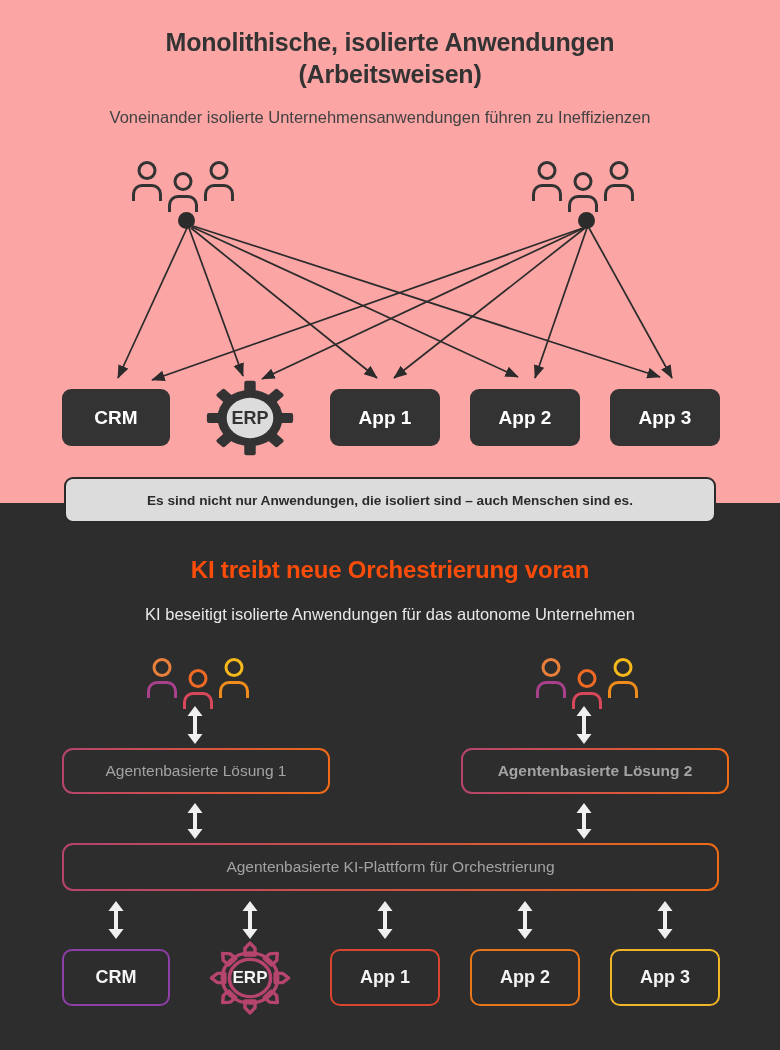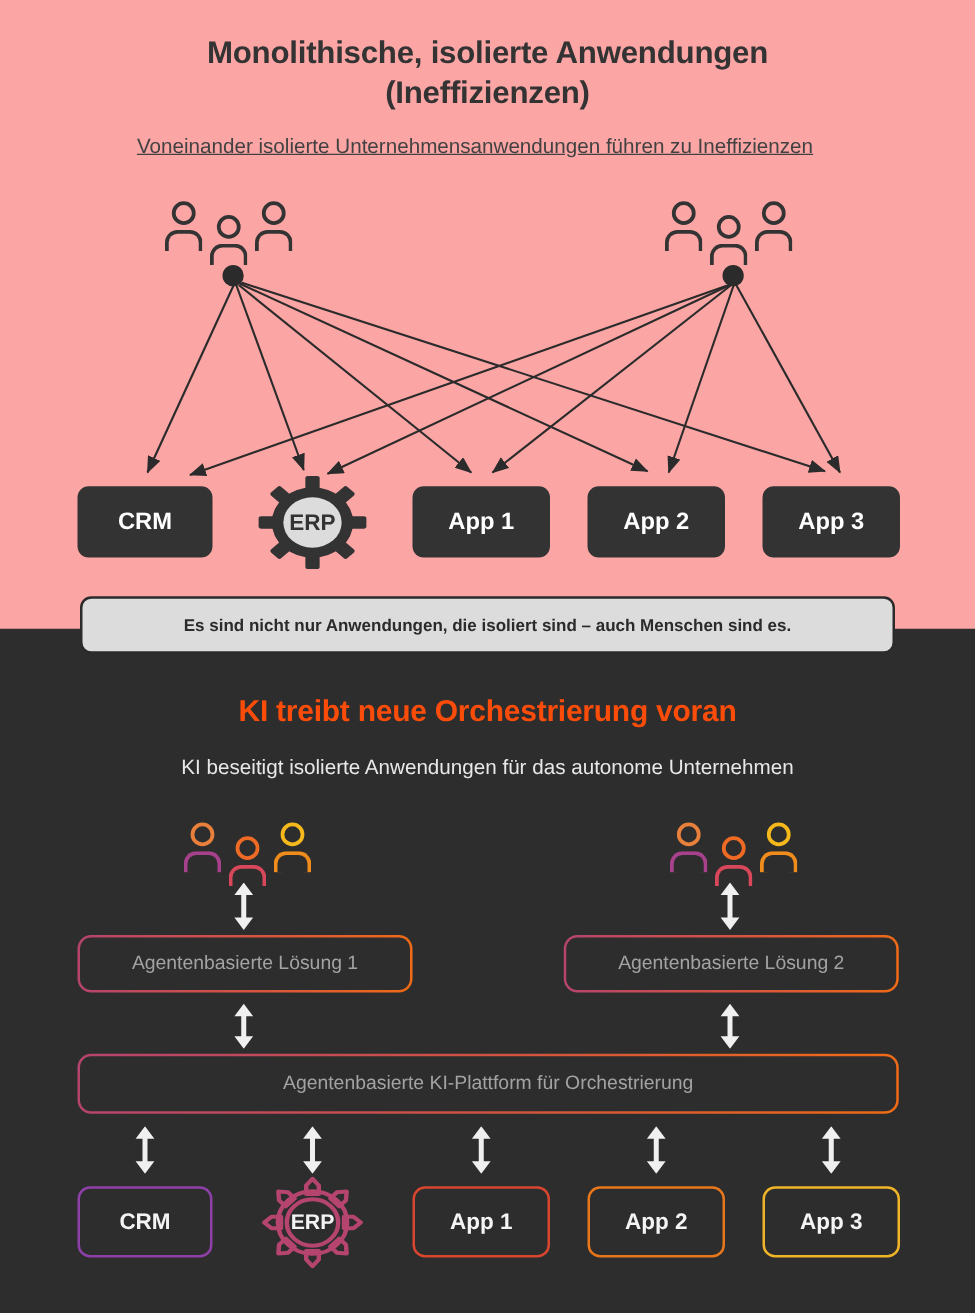--- a/index.html
+++ b/index.html
@@ -22,21 +22,21 @@
   #title {
     position: absolute; left: 0; top: 26px; width: 780px;
     text-align: center;
     font-size: 25px; font-weight: bold; line-height: 1.28;
     color: #333333;
     letter-spacing: -0.2px;
   }
   #subtitle {
     position: absolute; left: 0; top: 108px; width: 760px;
     text-align: center;
-    font-size: 16.5px; color: #424242; text-decoration: underline;
+    font-size: 16.5px; color: #424242;
   }
   
   .people-group {
     position: absolute;
     width: 104px; height: 50px;
   }
   .person {
     position: absolute;
     width: 32px; height: 46px;
   }
@@ -112,21 +112,21 @@
     background: #2d2d2d;
     border-radius: 9px;
     display: flex; align-items: center; justify-content: center;
     color: #a3a3a3;
   }
   #sol-1, #sol-2 {
     top: 748px; height: 46px; width: 268px;
     background: linear-gradient(95deg, #b5446e 0%, #d8553f 55%, #ef6b16 100%);
   }
   #sol-1 { left: 62px; }
-  #sol-2 { left: 451px; }
+  #sol-2 { left: 461px; font-weight: bold; }
   #sol-1 .inner, #sol-2 .inner { font-size: 15.5px; }
   #platform {
     left: 62px; top: 843px; width: 657px; height: 48px;
     background: linear-gradient(95deg, #b5446e 0%, #cf5342 50%, #ef6b16 100%);
   }
   #platform .inner { font-size: 15.5px; }
 
   
   .app-box-outline {
     position: absolute;
@@ -159,21 +159,21 @@
 </style>
 </head>
 <body>
 
 <div id="page">
 
   <div id="top-section">
 
     <div id="title">
       <span>Monolithische, isolierte Anwendungen</span><br>
-      <span>(Ineffizienzen)</span>
+      <span>(Arbeitsweisen)</span>
     </div>
 
     <div id="subtitle">Voneinander isolierte Unternehmensanwendungen führen zu Ineffizienzen</div>
 
     <svg class="diagram-lines" viewBox="0 0 780 503">
       <defs>
         <marker id="ah" markerWidth="9" markerHeight="9" refX="7.5" refY="3.2" orient="auto" markerUnits="strokeWidth">
           <path d="M0,0 L8,3.2 L0,6.4 z" fill="#2b2b2b"></path>
         </marker>
       </defs>

